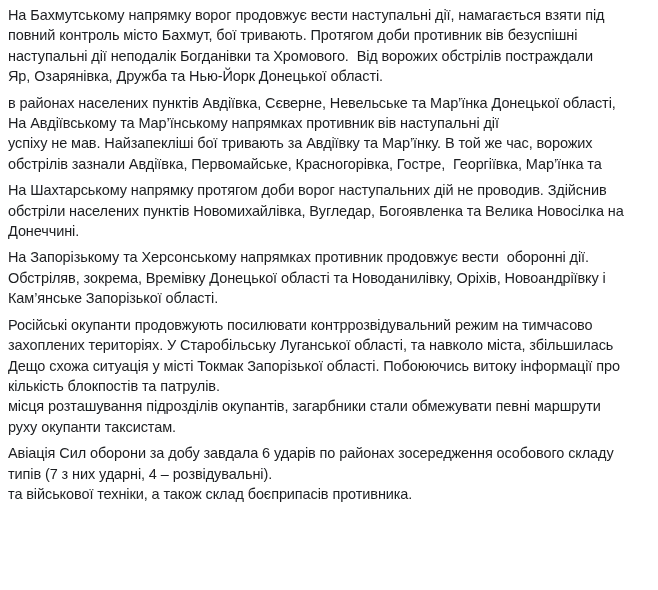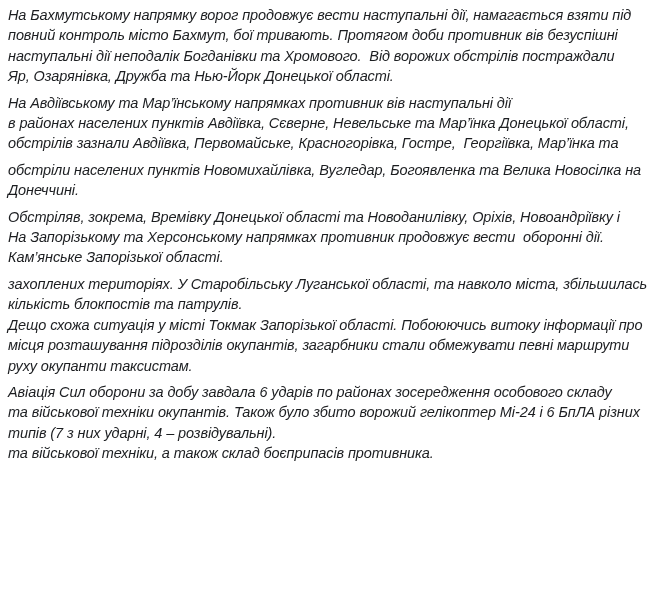--- a/index.html
+++ b/index.html
@@ -18,60 +18,61 @@
     font-size: 14.5px;
     line-height: 20.4px;
     letter-spacing: -0.1px;
     font-weight: 400;
   }
   .para {
     margin: 0 0 6px 0;
   }
   .line {
     white-space: pre;
-    font-style: italic;
   }
 </style>
 </head>
 <body style="background: rgb(255, 255, 255); color: rgb(28, 30, 33);">
 
 <div class="post">
 
   <div class="para">
     <div class="line">На Бахмутському напрямку ворог продовжує вести наступальні дії, намагається взяти під</div>
     <div class="line">повний контроль місто Бахмут, бої тривають. Протягом доби противник вів безуспішні</div>
     <div class="line">наступальні дії неподалік Богданівки та Хромового.  Від ворожих обстрілів постраждали</div>
     <div class="line">Яр, Озарянівка, Дружба та Нью-Йорк Донецької області.</div>
   </div>
 
   <div class="para">
+    <div class="line">в районах населених пунктів Авдіївка, Сєверне, Невельське та Мар’їнка Донецької області,</div>
     <div class="line">На Авдіївському та Мар’їнському напрямках противник вів наступальні дії</div>
-    <div class="line">в районах населених пунктів Авдіївка, Сєверне, Невельське та Мар’їнка Донецької області,</div>
+    <div class="line">успіху не мав. Найзапекліші бої тривають за Авдіївку та Мар’їнку. В той же час, ворожих</div>
     <div class="line">обстрілів зазнали Авдіївка, Первомайське, Красногорівка, Гостре,  Георгіївка, Мар’їнка та</div>
   </div>
 
   <div class="para">
+    <div class="line">На Шахтарському напрямку протягом доби ворог наступальних дій не проводив. Здійснив</div>
     <div class="line">обстріли населених пунктів Новомихайлівка, Вугледар, Богоявленка та Велика Новосілка на</div>
     <div class="line">Донеччині.</div>
   </div>
 
   <div class="para">
+    <div class="line">На Запорізькому та Херсонському напрямках противник продовжує вести  оборонні дії.</div>
     <div class="line">Обстріляв, зокрема, Времівку Донецької області та Новоданилівку, Оріхів, Новоандріївку і</div>
-    <div class="line">На Запорізькому та Херсонському напрямках противник продовжує вести  оборонні дії.</div>
     <div class="line">Кам’янське Запорізької області.</div>
   </div>
 
   <div class="para">
+    <div class="line">Російські окупанти продовжують посилювати контррозвідувальний режим на тимчасово</div>
     <div class="line">захоплених територіях. У Старобільську Луганської області, та навколо міста, збільшилась</div>
+    <div class="line">Дещо схожа ситуація у місті Токмак Запорізької області. Побоюючись витоку інформації про</div>
     <div class="line">кількість блокпостів та патрулів.</div>
-    <div class="line">Дещо схожа ситуація у місті Токмак Запорізької області. Побоюючись витоку інформації про</div>
     <div class="line">місця розташування підрозділів окупантів, загарбники стали обмежувати певні маршрути</div>
     <div class="line">руху окупанти таксистам.</div>
   </div>
 
   <div class="para">
     <div class="line">Авіація Сил оборони за добу завдала 6 ударів по районах зосередження особового складу</div>
-    <div class="line">та військової техніки окупантів. Також було збито ворожий гелікоптер Мі-24 і 6 БпЛА різних</div>
     <div class="line">типів (7 з них ударні, 4 – розвідувальні).</div>
     <div class="line">та військової техніки, а також склад боєприпасів противника.</div>
   </div>
 
 </div>
 
 </body></html>

